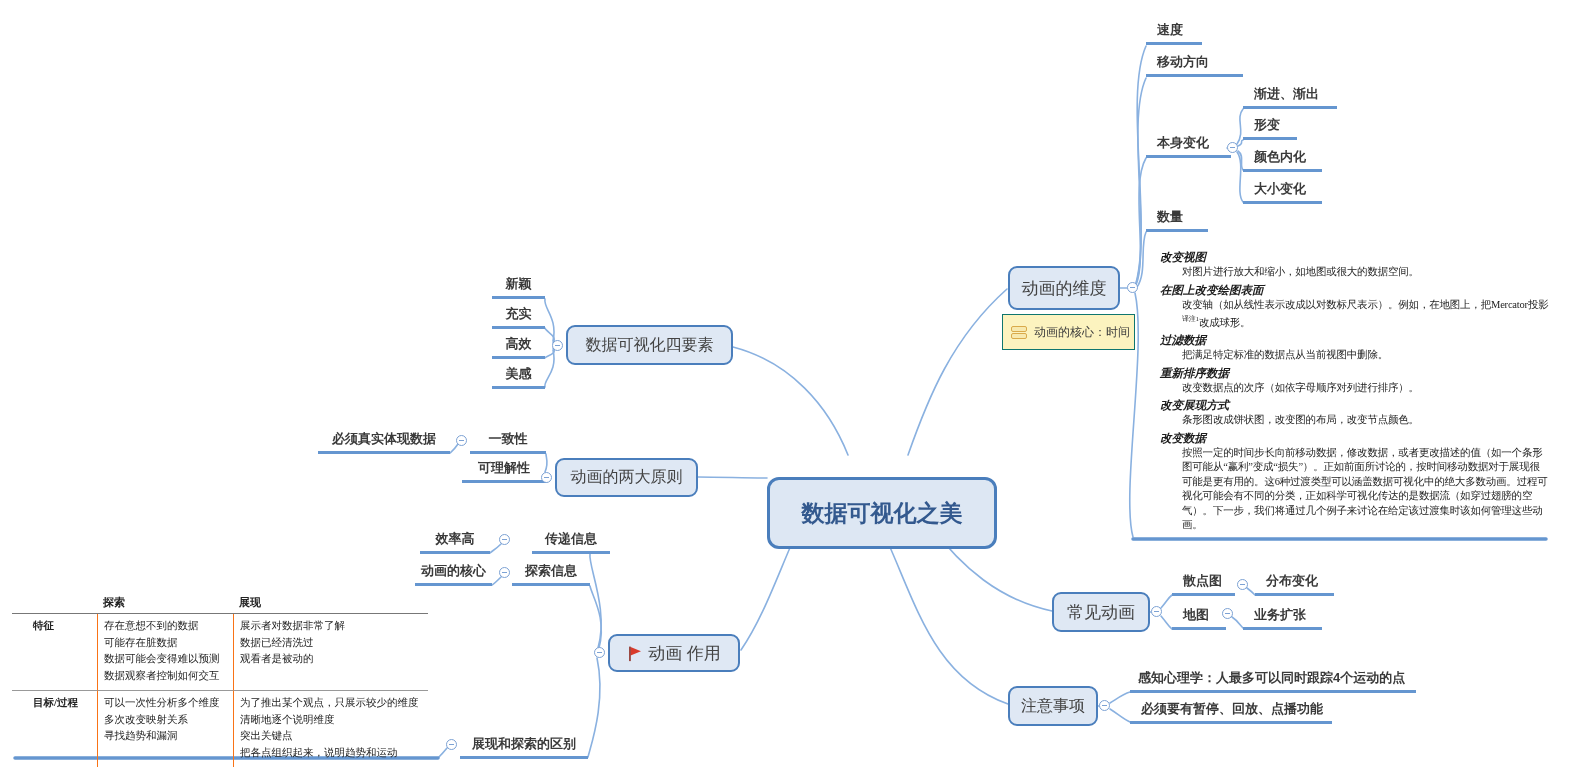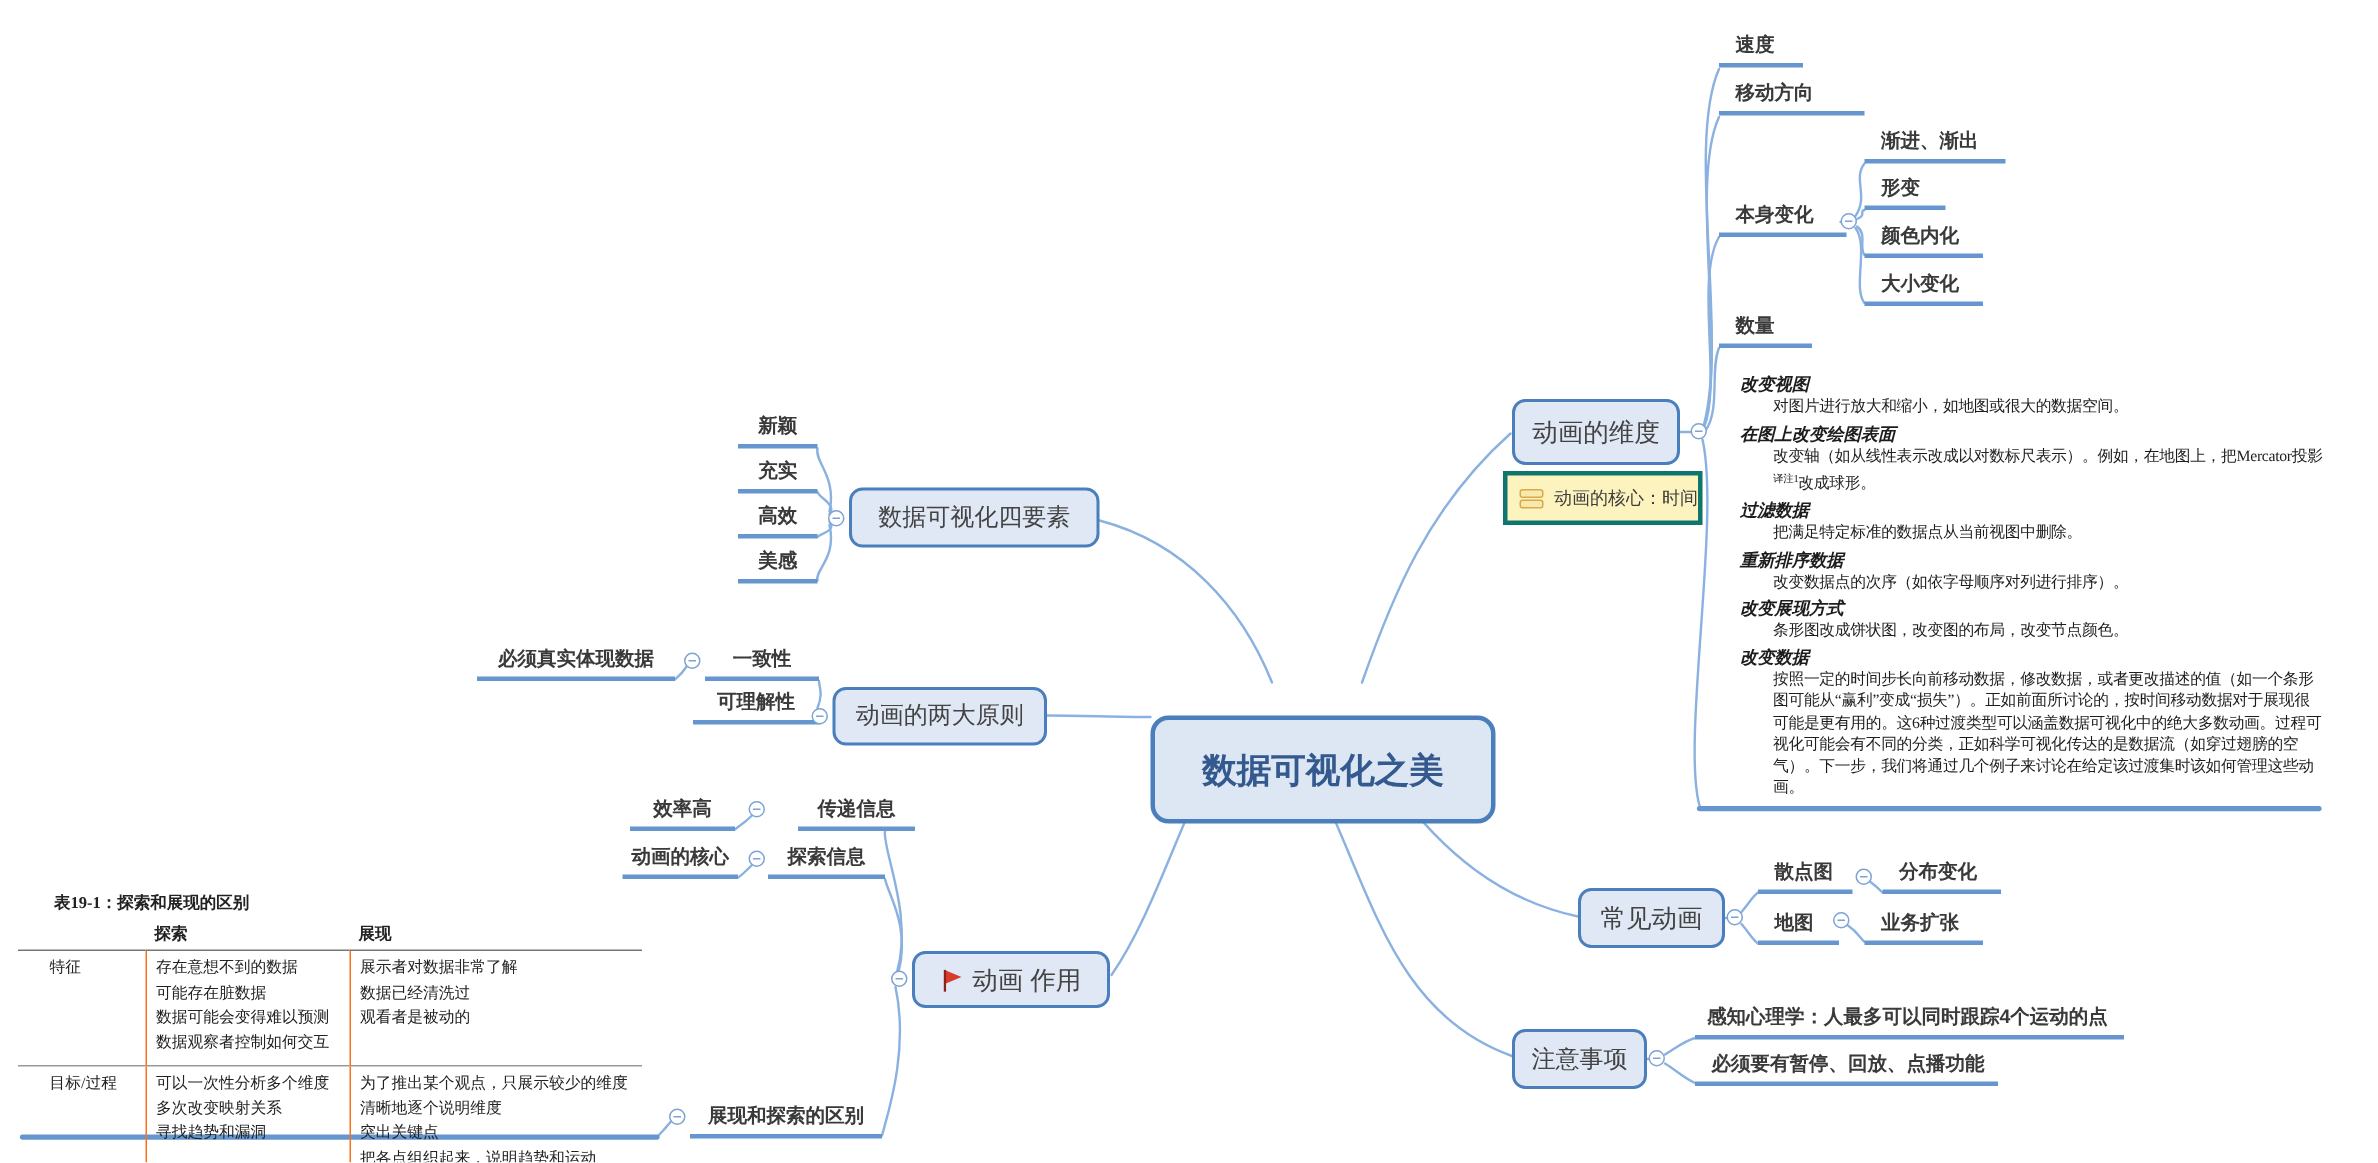--- a/index.html
+++ b/index.html
@@ -35,21 +35,21 @@
   .collapse {
     position:absolute; width:11px; height:11px; border-radius:50%;
     background:#fff; border:1px solid #7da2d4;
     display:flex; align-items:center; justify-content:center;
   }
   .collapse .dash { width:5px; height:1px; background:#7da2d4; }
 
   
   .note-box {
     position:absolute; left:1002px; top:314px; width:133px; height:36px;
-    background:#fcf3bf; border:3px solid #0f766e;
+    background:#fcf3bf; border:1px solid #0f766e;
     display:flex; align-items:center; gap:7px; padding:0 8px;
     font-size:12px; color:#3d3d3d; white-space:nowrap;
   }
   .note-icon { width:16px; height:13px; display:flex; flex-direction:column; gap:1px; flex:0 0 auto; }
   .note-icon i { display:block; height:6px; background:#f7e9ae; border:1px solid #d9aa4a; border-radius:2px; }
 
   
   .notes {
     position:absolute; left:1160px; top:250px; width:390px;
     font-family:"Liberation Serif","DejaVu Serif",serif;
@@ -63,21 +63,21 @@
   
   .book-table {
     position:absolute; left:12px; top:594px; width:416px;
     font-family:"Liberation Serif","DejaVu Serif",serif; color:#222;
   }
   .bt-caption { font-size:11px; font-weight:bold; margin:0 0 5px 24px; }
   .bt-grid { display:grid; grid-template-columns:85px 136px 195px; }
   .bt-h { font-size:11px; font-weight:bold; border-bottom:1px solid #777; padding:1px 0 3px 6px; }
   .bt-h.first { padding-left:0; }
   .bt-cell { font-size:10.5px; line-height:16.5px; white-space:pre-line; padding:4px 2px 6px 6px; }
-  .bt-rowhead { font-weight:normal; padding-left:21px; }
+  .bt-rowhead { font-weight:bold; padding-left:21px; }
   .bt-vline { border-left:1px solid #f97316; }
   .bt-rsep { border-bottom:1px solid #999; }
 </style>
 </head>
 <body>
 
 <div class="canvas">
 
   <svg class="wires" width="1585" height="775" viewBox="0 0 1585 775">
 
@@ -271,21 +271,20 @@
         <div class="n-title">改变展现方式</div>
         <div class="n-body">条形图改成饼状图，改变图的布局，改变节点颜色。</div>
       </div>
     <div class="n-item">
         <div class="n-title">改变数据</div>
         <div class="n-body">按照一定的时间步长向前移动数据，修改数据，或者更改描述的值（如一个条形图可能从“赢利”变成“损失”）。正如前面所讨论的，按时间移动数据对于展现很可能是更有用的。这6种过渡类型可以涵盖数据可视化中的绝大多数动画。过程可视化可能会有不同的分类，正如科学可视化传达的是数据流（如穿过翅膀的空气）。下一步，我们将通过几个例子来讨论在给定该过渡集时该如何管理这些动画。</div>
       </div>
   </div>
 
   <div class="book-table">
-    <div class="bt-caption">表19-1：探索和展现的区别</div>
     <div class="bt-grid">
       <div class="bt-h first"></div>
       <div class="bt-h">探索</div>
       <div class="bt-h">展现</div>
 
       <div class="bt-cell bt-rowhead bt-rsep">特征</div>
       <div class="bt-cell bt-vline bt-rsep">存在意想不到的数据
 可能存在脏数据
 数据可能会变得难以预测
 数据观察者控制如何交互</div>

